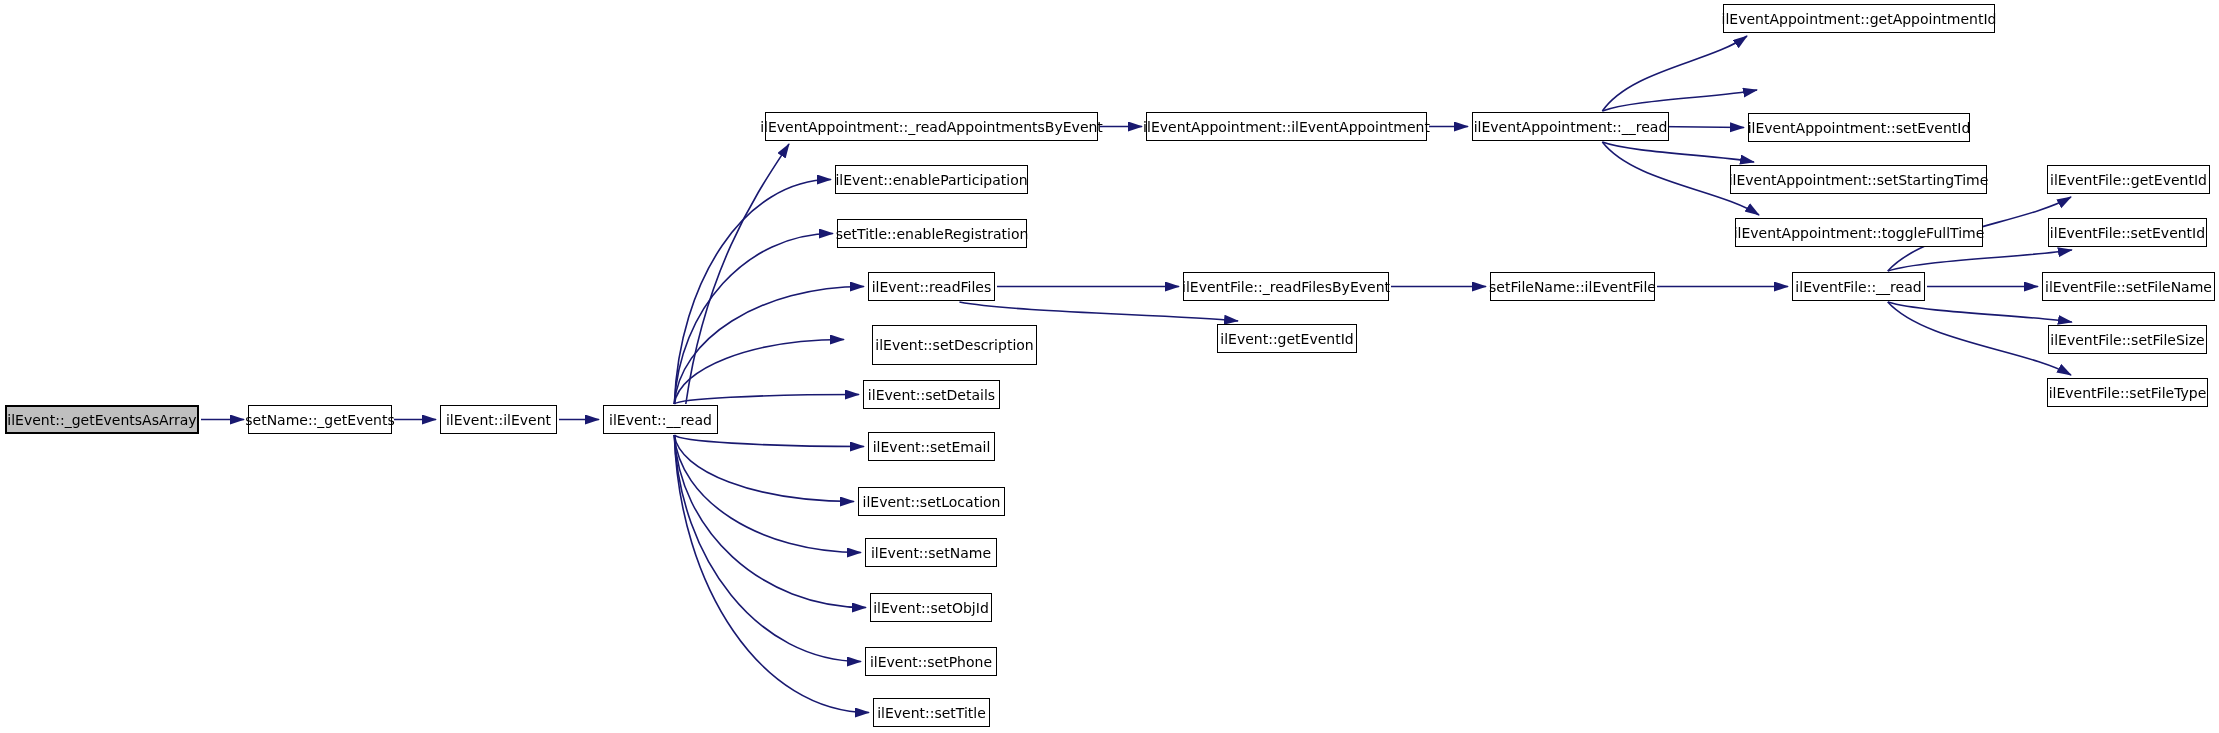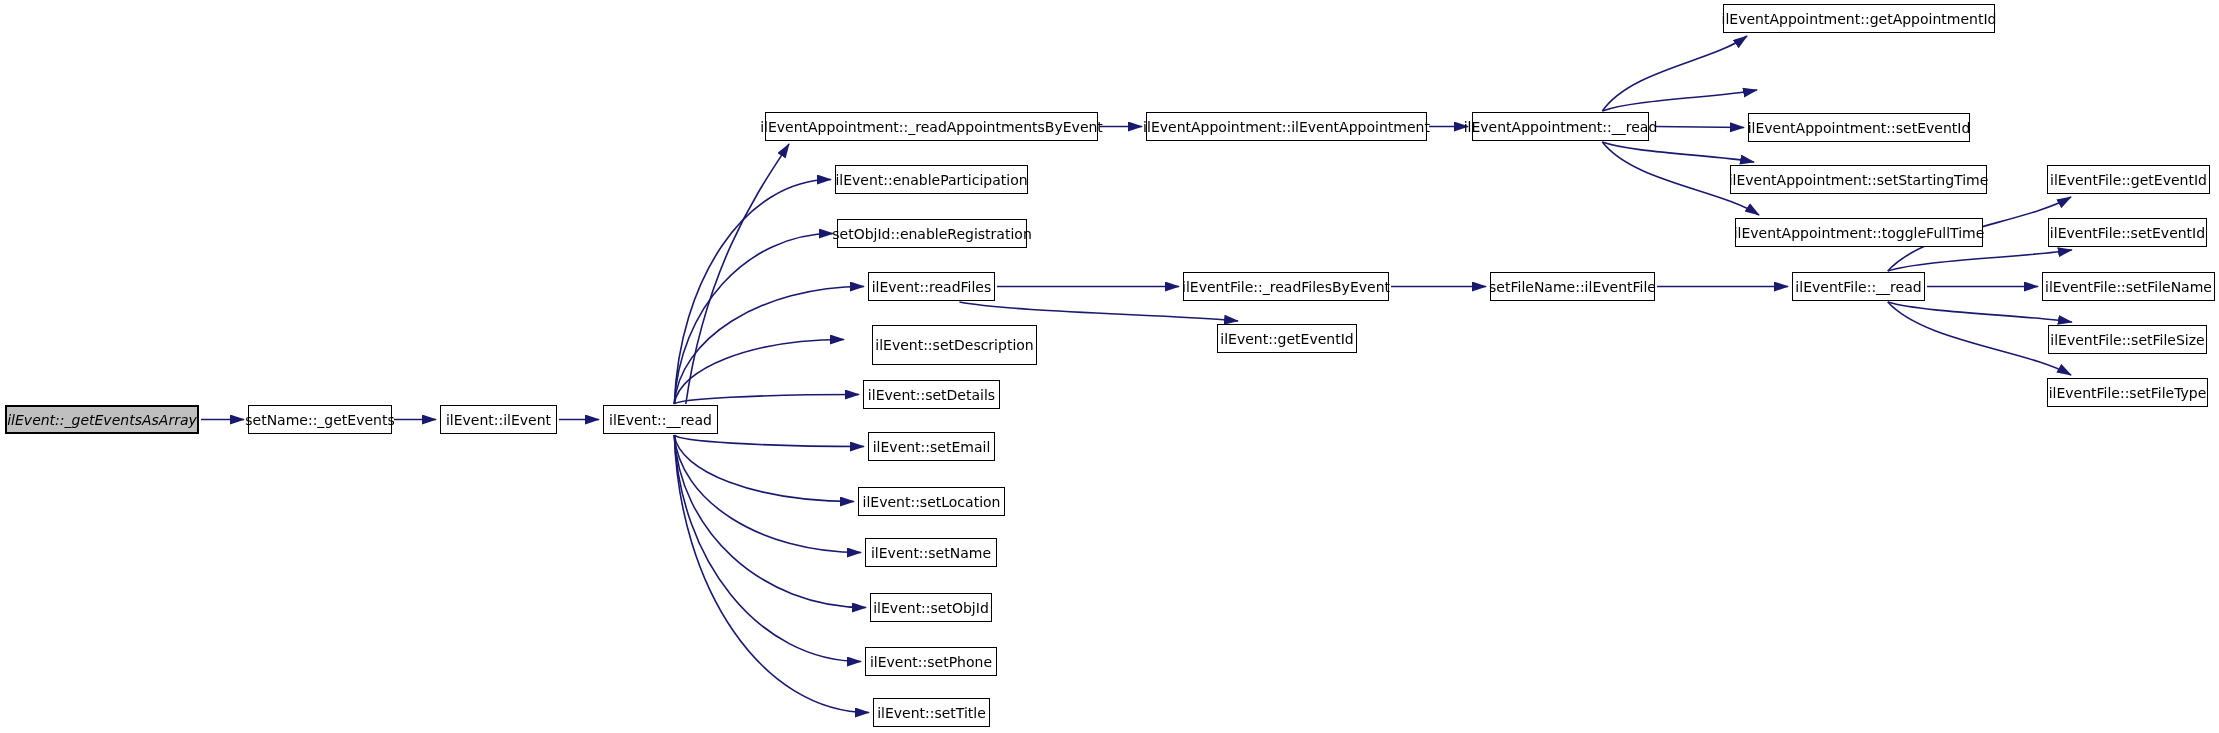--- a/index.html
+++ b/index.html
@@ -47,33 +47,33 @@
       <path d="M 997 286.5 L 1179 286.5" class="edge" marker-end="url(#arrow)"></path>
       <path d="M 959.44 302 C 1015.152 312.45, 1168.3600000000001 314.35, 1238 321" class="edge" marker-end="url(#arrow)"></path>
       <path d="M 1391 286.5 L 1486 286.5" class="edge" marker-end="url(#arrow)"></path>
       <path d="M 1657 286.5 L 1788 286.5" class="edge" marker-end="url(#arrow)"></path>
       <path d="M 1887.76 271 C 1924.408 230.3, 2025.19 222.9, 2071 197" class="edge" marker-end="url(#arrow)"></path>
       <path d="M 1887.76 271 C 1924.578 259.45, 2025.8274999999999 257.35, 2071.85 250" class="edge" marker-end="url(#arrow)"></path>
       <path d="M 1927 286.5 L 2038 286.5" class="edge" marker-end="url(#arrow)"></path>
       <path d="M 1887.76 302 C 1924.578 313, 2025.8274999999999 315, 2071.85 322" class="edge" marker-end="url(#arrow)"></path>
       <path d="M 1887.76 302 C 1924.408 342.15, 2025.19 349.45, 2071 375" class="edge" marker-end="url(#arrow)"></path>
     </svg>
-<div class="node root" style="left: 5px; top: 405px; width: 194px; height: 29px; font-style: italic;">ilEvent::_getEventsAsArray</div>
+<div class="node root" style="left: 5px; top: 405px; width: 194px; height: 29px;">ilEvent::_getEventsAsArray</div>
     <div class="node" style="left: 248px; top: 405px; width: 144px; height: 29px;">setName::_getEvents</div>
     <div class="node" style="left: 440px; top: 405px; width: 117px; height: 29px;">ilEvent::ilEvent</div>
     <div class="node" style="left: 603px; top: 405px; width: 115px; height: 29px;">ilEvent::__read</div>
     <div class="node" style="left: 765px; top: 112px; width: 333px; height: 29px;">ilEventAppointment::_readAppointmentsByEvent</div>
     <div class="node" style="left: 1146px; top: 112px; width: 281px; height: 29px;">ilEventAppointment::ilEventAppointment</div>
-    <div class="node" style="left: 1472px; top: 112px; width: 177px; height: 29px;">ilEventAppointment::__read</div>
+    <div class="node" style="left: 1472px; top: 112px; width: 197px; height: 29px;">ilEventAppointment::__read</div>
     <div class="node" style="left: 1723px; top: 4px; width: 272px; height: 29px;">ilEventAppointment::getAppointmentId</div>
     <div class="node" style="left: 1748px; top: 113px; width: 222px; height: 29px;">ilEventAppointment::setEventId</div>
     <div class="node" style="left: 1730px; top: 165px; width: 257px; height: 29px;">ilEventAppointment::setStartingTime</div>
     <div class="node" style="left: 1735px; top: 218px; width: 248px; height: 29px;">ilEventAppointment::toggleFullTime</div>
     <div class="node" style="left: 835px; top: 165px; width: 193px; height: 29px;">ilEvent::enableParticipation</div>
-    <div class="node" style="left: 837px; top: 219px; width: 190px; height: 29px;">setObjId::enableRegistration</div>
+    <div class="node" style="left: 837px; top: 219px; width: 190px; height: 29px;">setTitle::enableRegistration</div>
     <div class="node" style="left: 868px; top: 272px; width: 127px; height: 29px;">ilEvent::readFiles</div>
     <div class="node" style="left: 1183px; top: 272px; width: 206px; height: 29px;">ilEventFile::_readFilesByEvent</div>
     <div class="node" style="left: 1490px; top: 272px; width: 165px; height: 29px;">setFileName::ilEventFile</div>
     <div class="node" style="left: 1792px; top: 272px; width: 133px; height: 29px;">ilEventFile::__read</div>
     <div class="node" style="left: 1217px; top: 324px; width: 140px; height: 29px;">ilEvent::getEventId</div>
     <div class="node" style="left: 2047px; top: 165px; width: 163px; height: 29px;">ilEventFile::getEventId</div>
     <div class="node" style="left: 2048px; top: 218px; width: 159px; height: 29px;">ilEventFile::setEventId</div>
     <div class="node" style="left: 2042px; top: 272px; width: 173px; height: 29px;">ilEventFile::setFileName</div>
     <div class="node" style="left: 2048px; top: 325px; width: 159px; height: 29px;">ilEventFile::setFileSize</div>
     <div class="node" style="left: 2047px; top: 378px; width: 161px; height: 29px;">ilEventFile::setFileType</div>

